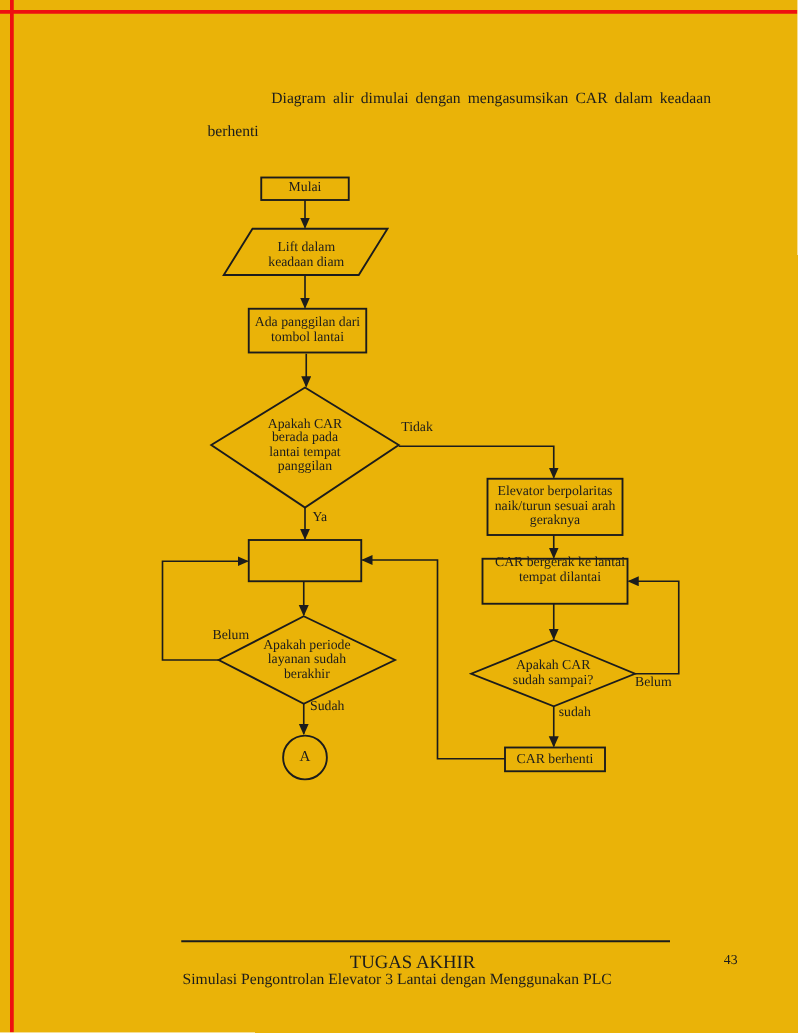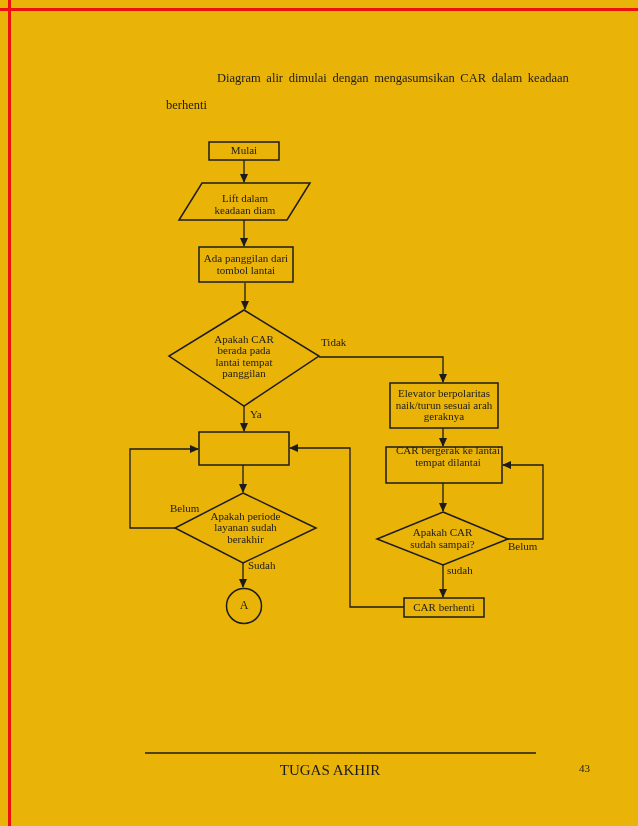--- a/index.html
+++ b/index.html
@@ -126,14 +126,15 @@
 
   <div class="edge-label" style="left:321px;top:337px;">Tidak</div>
   <div class="edge-label" style="left:250px;top:409px;">Ya</div>
   <div class="edge-label" style="left:170px;top:503px;">Belum</div>
   <div class="edge-label" style="left:248px;top:560px;">Sudah</div>
   <div class="edge-label" style="left:508px;top:541px;">Belum</div>
   <div class="edge-label" style="left:447px;top:565px;">sudah</div>
 
   <div class="footer-title">TUGAS AKHIR</div>
   <div class="footer-page">43</div>
+  <div class="footer-sub">Simulasi Pengontrolan Elevator 3 Lantai dengan Menggunakan PLC</div>
 
 </div>
 
 </body></html>

